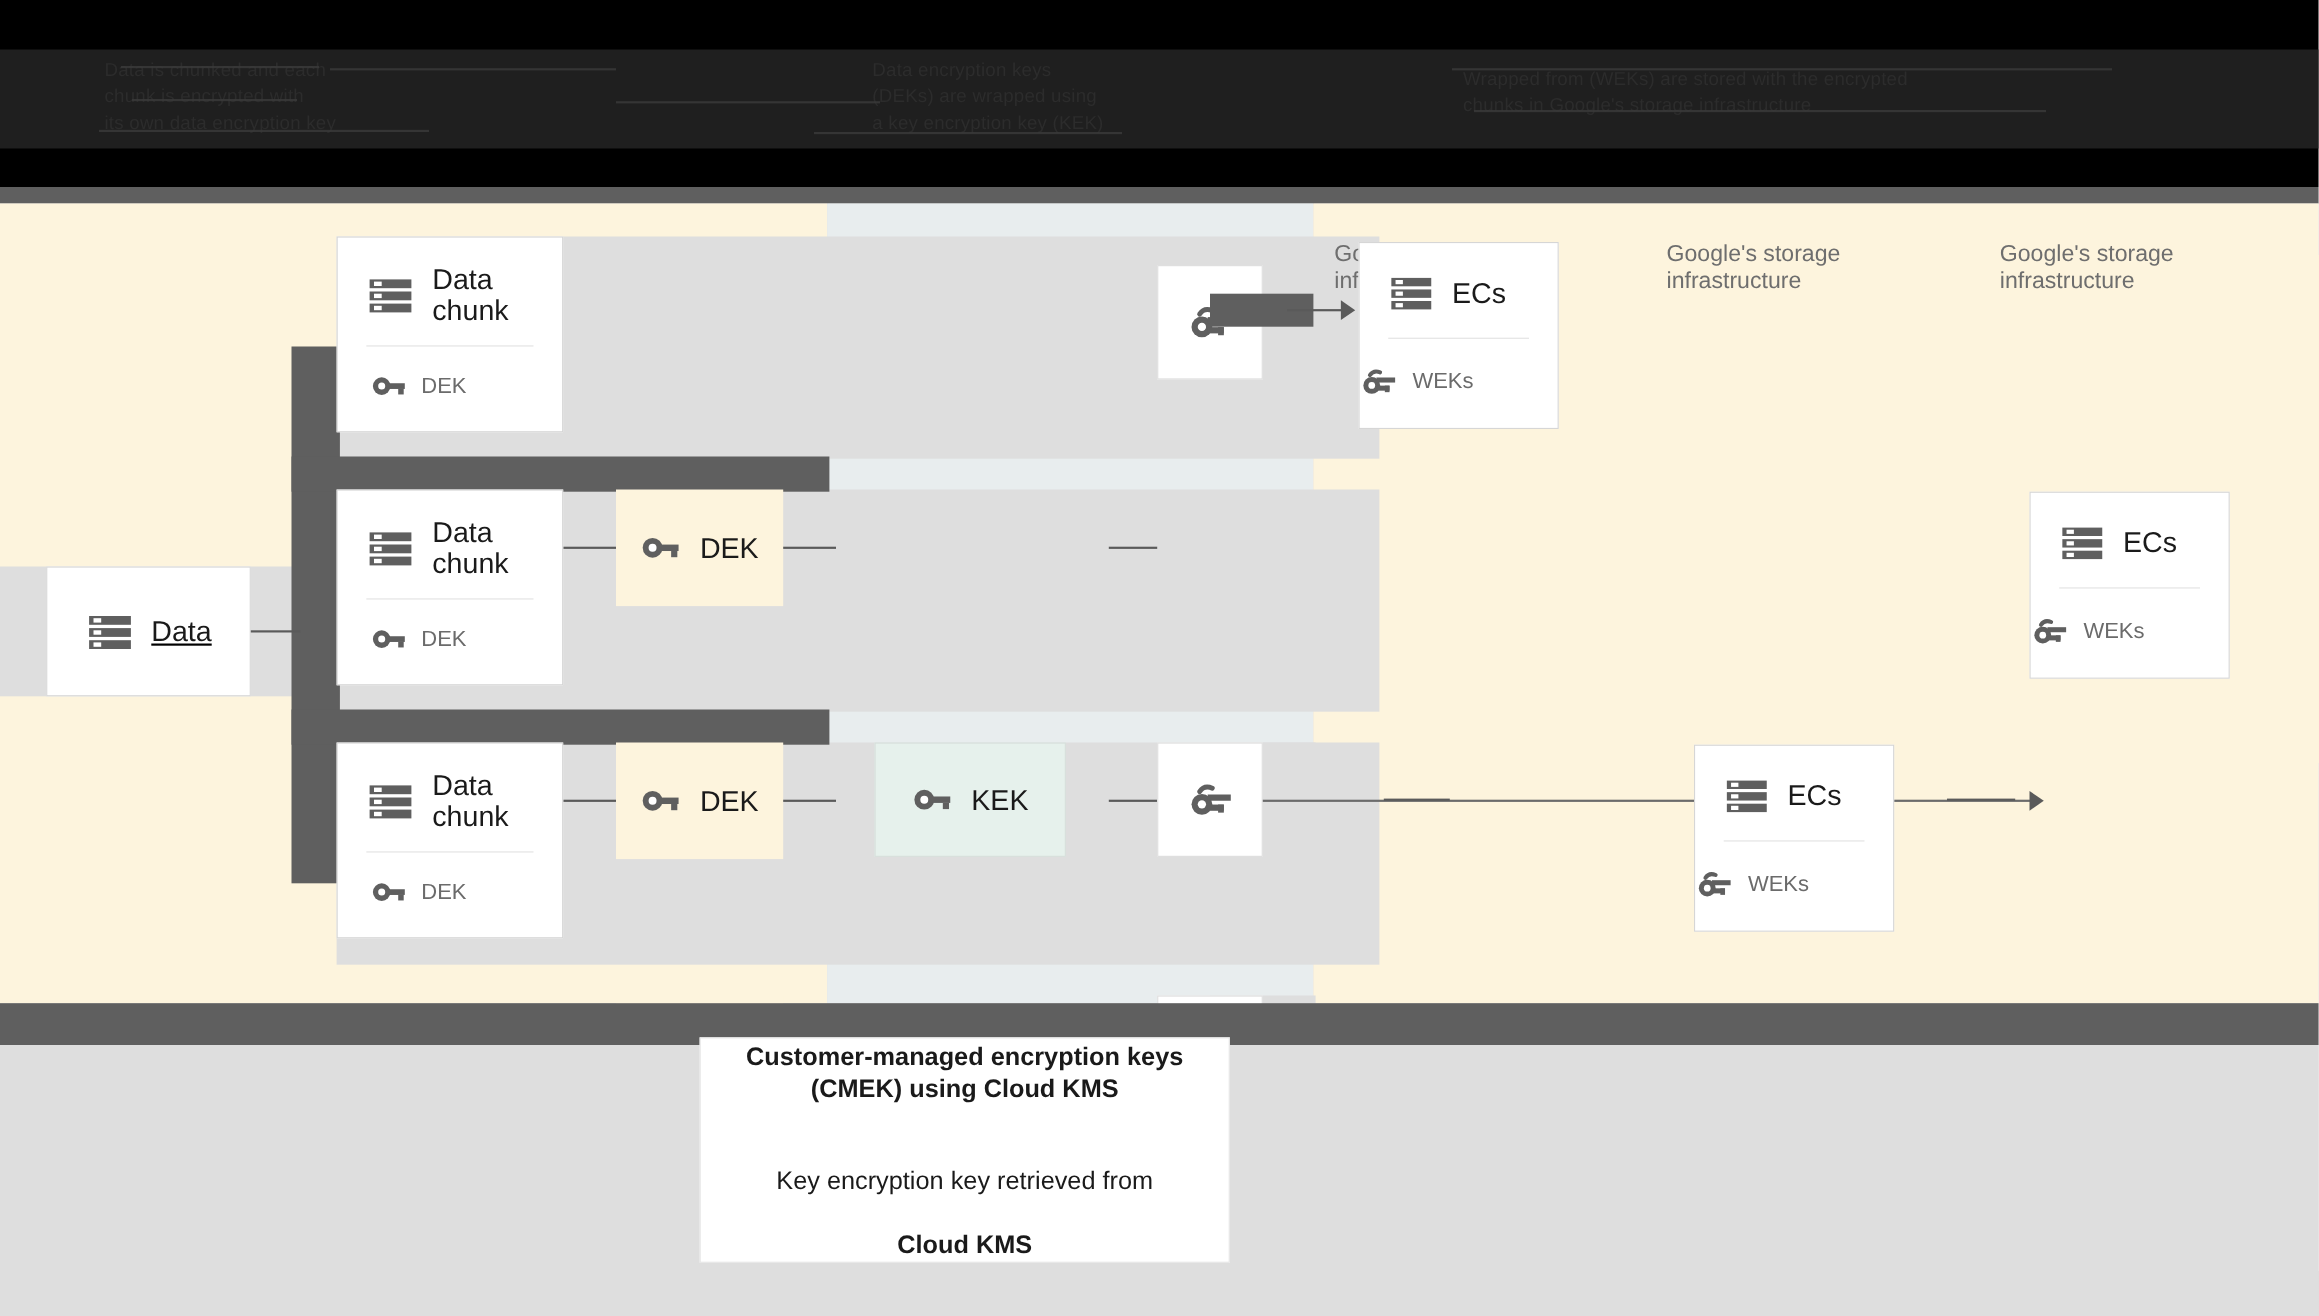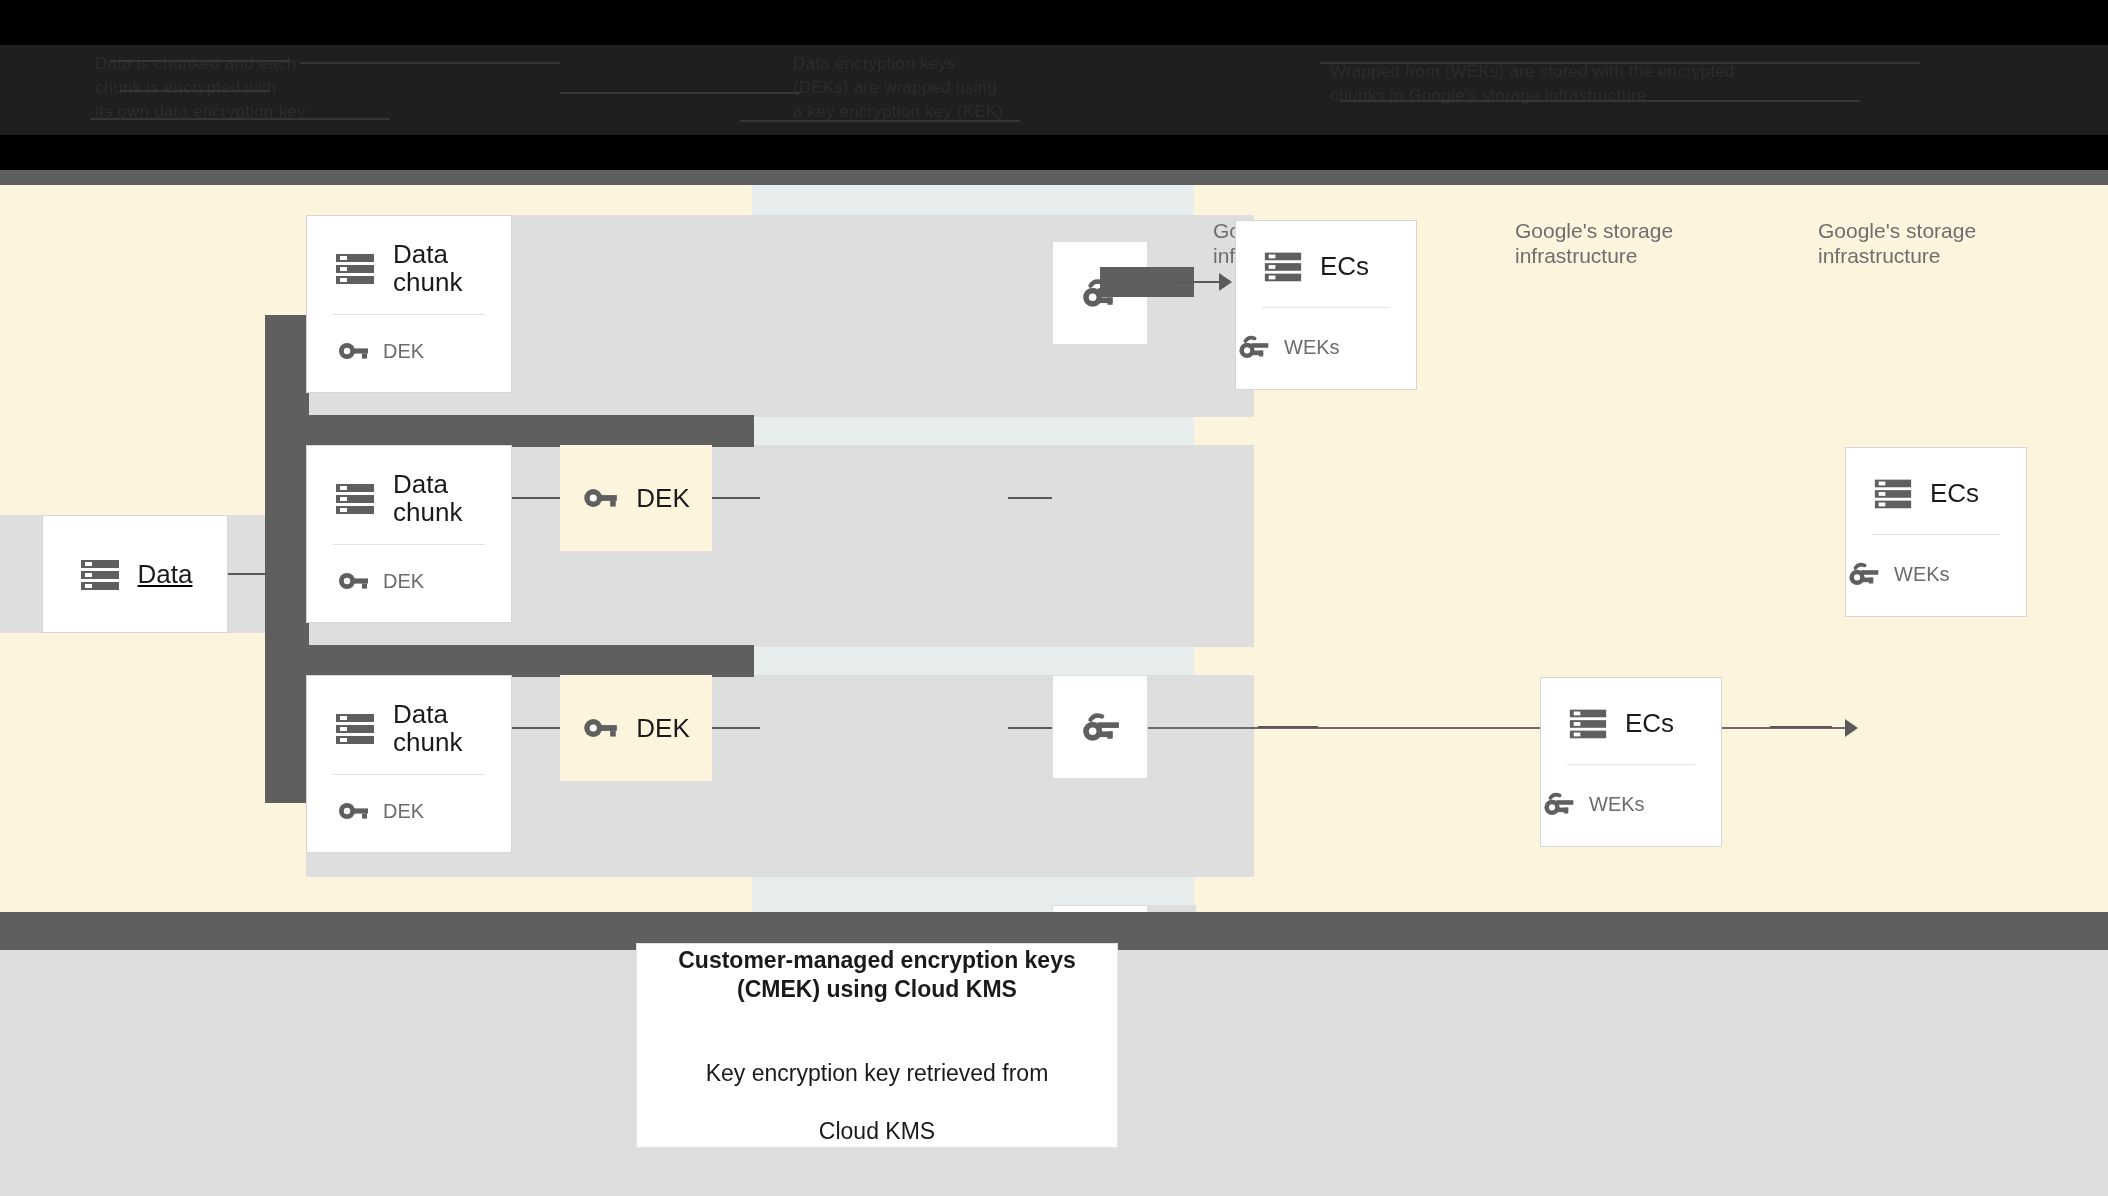--- a/index.html
+++ b/index.html
@@ -82,21 +82,21 @@
   .ln-thin{position:absolute;background:#6b6b6b;height:2px;}
   .arrowhead{position:absolute;width:0;height:0;border-top:9px solid transparent;
              border-bottom:9px solid transparent;border-left:13px solid #5a5a5a;}
 
   
   .caption{position:absolute;left:636px;top:943px;width:482px;height:205px;background:#fff;
            border:1px solid #e4e4e4;box-sizing:border-box;display:flex;flex-direction:column;
            align-items:center;justify-content:center;}
   .cap-1{font-size:23px;font-weight:bold;color:#1a1a1a;text-align:center;line-height:29px;white-space:pre-line;}
   .cap-2{font-size:23px;color:#1a1a1a;text-align:center;line-height:29px;margin-top:26px;white-space:pre-line;}
-  .cap-2 b{font-weight:normal;}
+  .cap-2 b{font-weight:bold;}
 
   .bottom-area{position:absolute;left:0;top:950px;width:2108px;height:246px;background:#dedede;}
 
   svg{display:block;}
 </style>
 </head>
 <body>
 
 <div id="page">
 
@@ -279,20 +279,31 @@
           <circle cx="10" cy="16" r="8" fill="#5f5f5f"></circle>
             <circle cx="10" cy="16" r="3.2" fill="#fff"></circle>
           <rect x="14" y="13.4" width="17" height="5.2" fill="#5f5f5f"></rect>
           <rect x="25" y="18.6" width="5" height="5" fill="#5f5f5f"></rect>
         </svg>
       </span>
       <span class="t-dek">DEK</span>
     </div>
     <div class="ln" style="left:712px;top:542px;width:48px;"></div>
 
+    <div class="box-kek" style="left:795px;top:490px;">
+      <span>
+        <svg width="36" height="36" viewBox="0 0 32 32">
+          <circle cx="10" cy="16" r="8" fill="#5f5f5f"></circle>
+            <circle cx="10" cy="16" r="3.2" fill="#fff"></circle>
+          <rect x="14" y="13.4" width="17" height="5.2" fill="#5f5f5f"></rect>
+          <rect x="25" y="18.6" width="5" height="5" fill="#5f5f5f"></rect>
+        </svg>
+      </span>
+      <span class="t-kek">KEK</span>
+    </div>
 
     <div class="ln" style="left:1008px;top:542px;width:44px;"></div>
     <div class="keychip-shadow" style="left:1100px;top:490px;"></div>
     <div class="box-keychip" style="left:1052px;top:490px;">
       <span>
         <svg width="42" height="42" viewBox="0 0 40 40">
           <path d="M11 13 q4 -6 11 -3" stroke="#5f5f5f" stroke-width="4.2" fill="none" stroke-linecap="round"></path>
           <circle cx="13" cy="24" r="9" fill="#5f5f5f"></circle>
             <circle cx="13" cy="24" r="3.6" fill="#fff"></circle>
           <rect x="18" y="15.5" width="20" height="5.4" fill="#5f5f5f"></rect>

